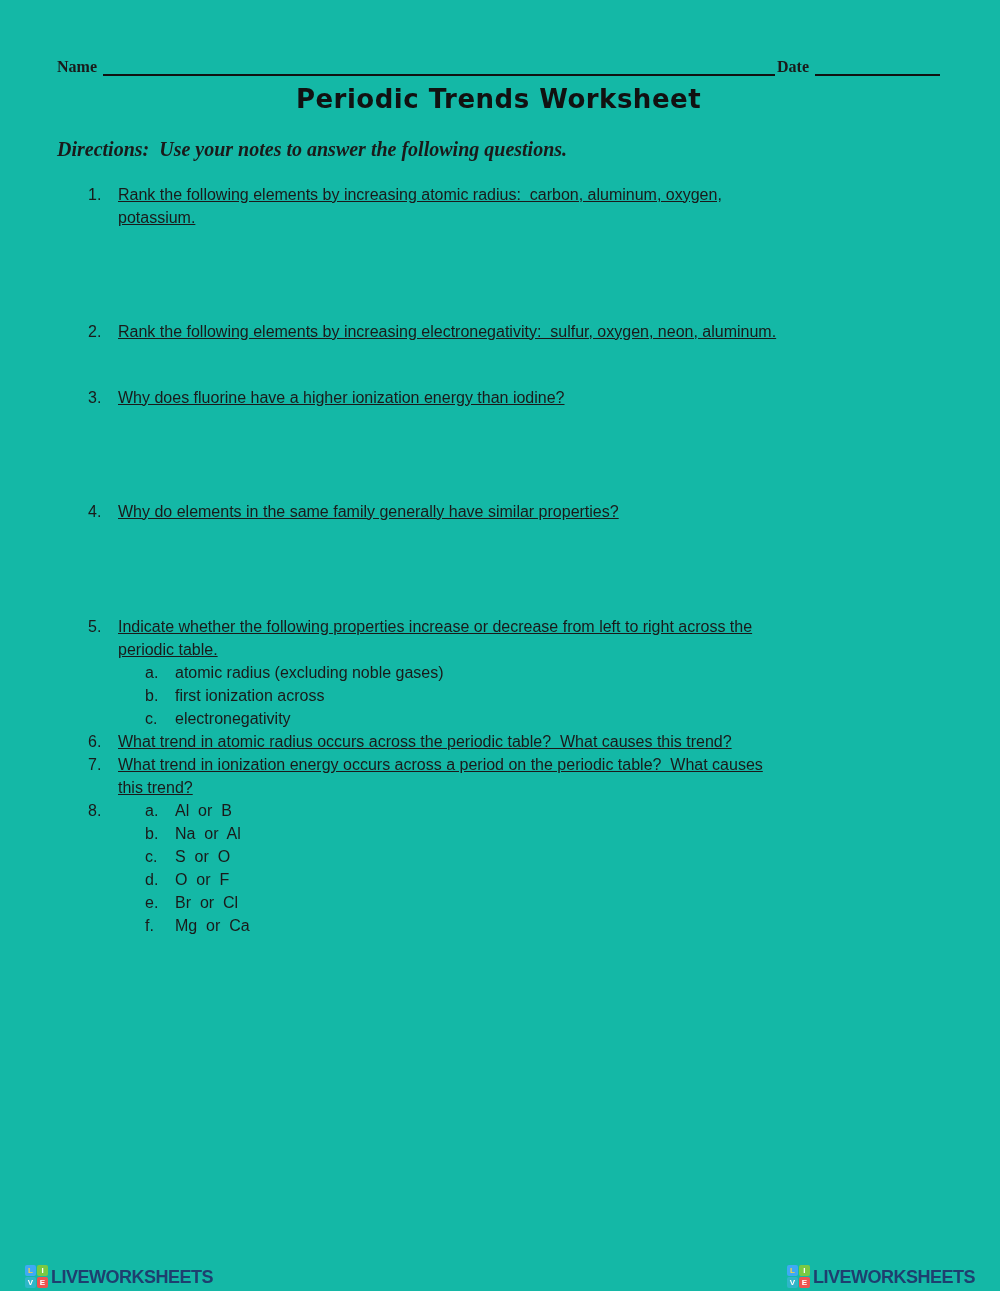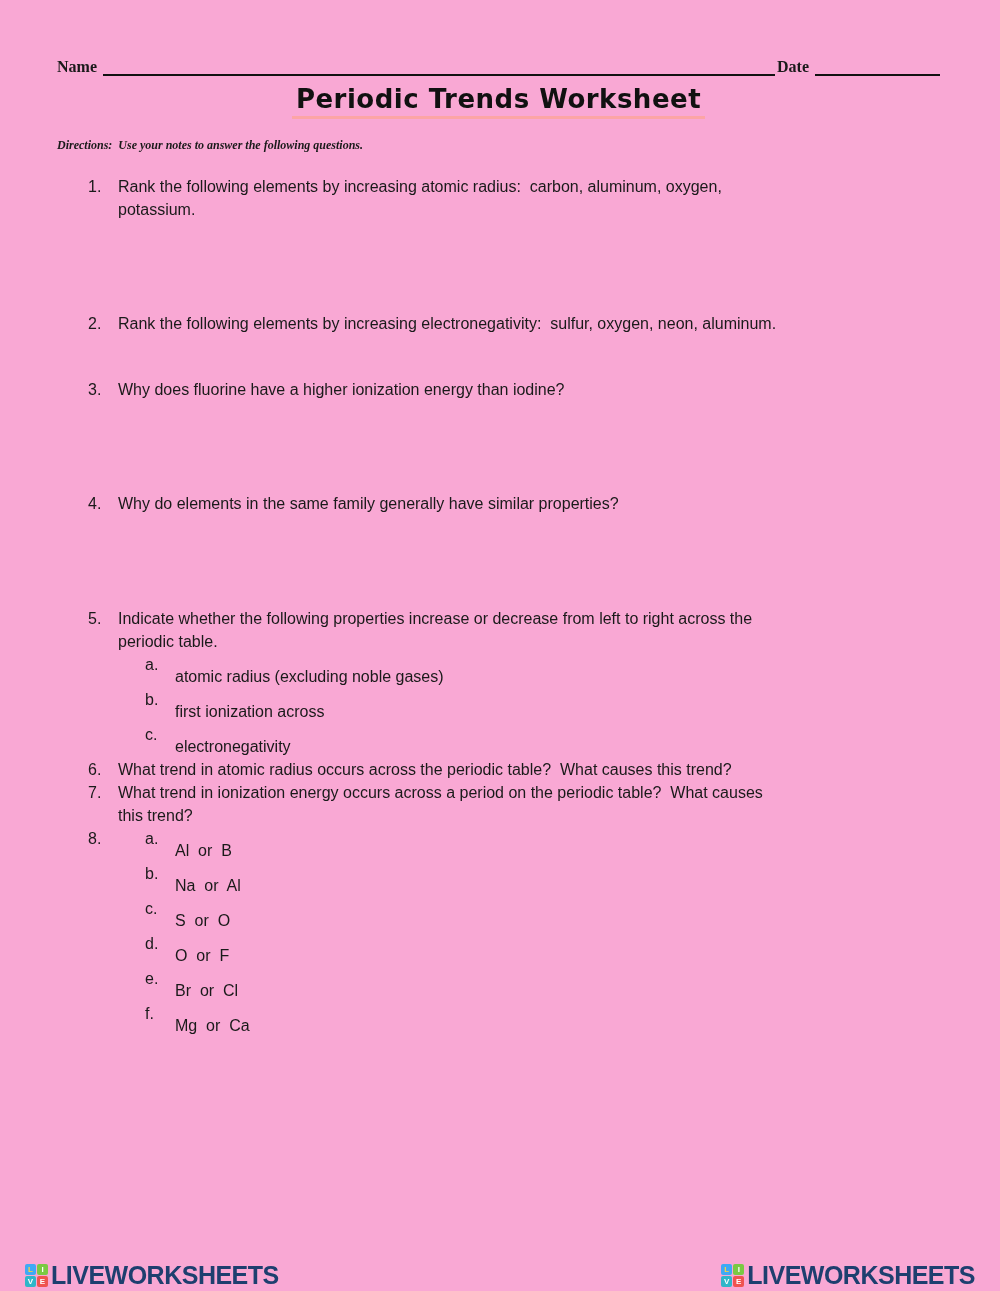--- a/index.html
+++ b/index.html
@@ -1,20 +1,20 @@
 <!DOCTYPE html>
 <html><head>
 <meta charset="utf-8">
 <style>
   * { margin:0; padding:0; box-sizing:border-box; }
   html,body { background:#888; }
   .page {
     width:1000px; height:1291px;
     margin:0 auto;
-    background:#f9a8d4;
+    background:#14b8a6;
     color:#1a1a1a;
     position:relative;
     overflow:hidden;
     padding:56px 60px 0 57px;
     font-family:"Liberation Sans", sans-serif;
   }
   
   .head-row {
     display:flex;
     align-items:flex-end;
@@ -33,51 +33,51 @@
   .date-line { width:125px; margin-left:6px; }
   
   .title-wrap { text-align:center; margin-top:9px; }
   .page-title {
     display:inline-block;
     font-family:"DejaVu Sans", sans-serif;
     font-weight:bold;
     font-size:26px;
     letter-spacing:0.5px;
     color:#111;
-    border-bottom:3px solid #fca5a5;
+    border-bottom:3px solid #14b8a6;
     padding:0 4px 2px 4px;
     line-height:1.1;
   }
   
   .directions {
     margin-top:19px;
     margin-bottom:22px;
     font-family:"Liberation Serif", serif;
     font-style:italic;
     font-weight:bold;
-    font-size:12px;
+    font-size:20px;
     white-space:pre-wrap;
   }
   
   .question {
     display:flex;
     padding-left:31px;
     font-size:16px;
     line-height:23px;
   }
   .q-num { width:30px; flex-shrink:0; }
   .q-body { flex:1; }
-  .q-text { white-space:pre-wrap; display:block; }
+  .q-text { white-space:pre-wrap; display:block;text-decoration:underline; }
   .sub {
     display:flex;
     margin-left:27px;
     line-height:23px;
   }
   .sub-letter { width:30px; flex-shrink:0; }
-  .sub-text { white-space:pre-wrap;margin-top:12px; }
+  .sub-text { white-space:pre-wrap; }
   .question:nth-of-type(1) { margin-bottom:67px; }
   .question:nth-of-type(2) { margin-bottom:68px; }
   .question:nth-of-type(3) { margin-bottom:92px; }
   .question:nth-of-type(4) { margin-bottom:91px; }
   .question:nth-of-type(5) { margin-bottom:43px; }
   .question:nth-of-type(6) { margin-bottom:91px; }
   .question:nth-of-type(7) { margin-bottom:92px; }
   
   .footer {
     position:absolute;
@@ -104,21 +104,21 @@
     display:flex;
     align-items:center;
     justify-content:center;
     font-size:8px;
     font-weight:bold;
     font-family:"Liberation Sans", sans-serif;
   }
   .brand {
     font-family:"Liberation Sans", sans-serif;
     font-weight:bold;
-    font-size:25px;
+    font-size:18px;
     letter-spacing:-0.5px;
     color:#1e3f6f;
     line-height:1;
   }
 </style>
 </head>
 <body>
 
 <div class="page">
 

